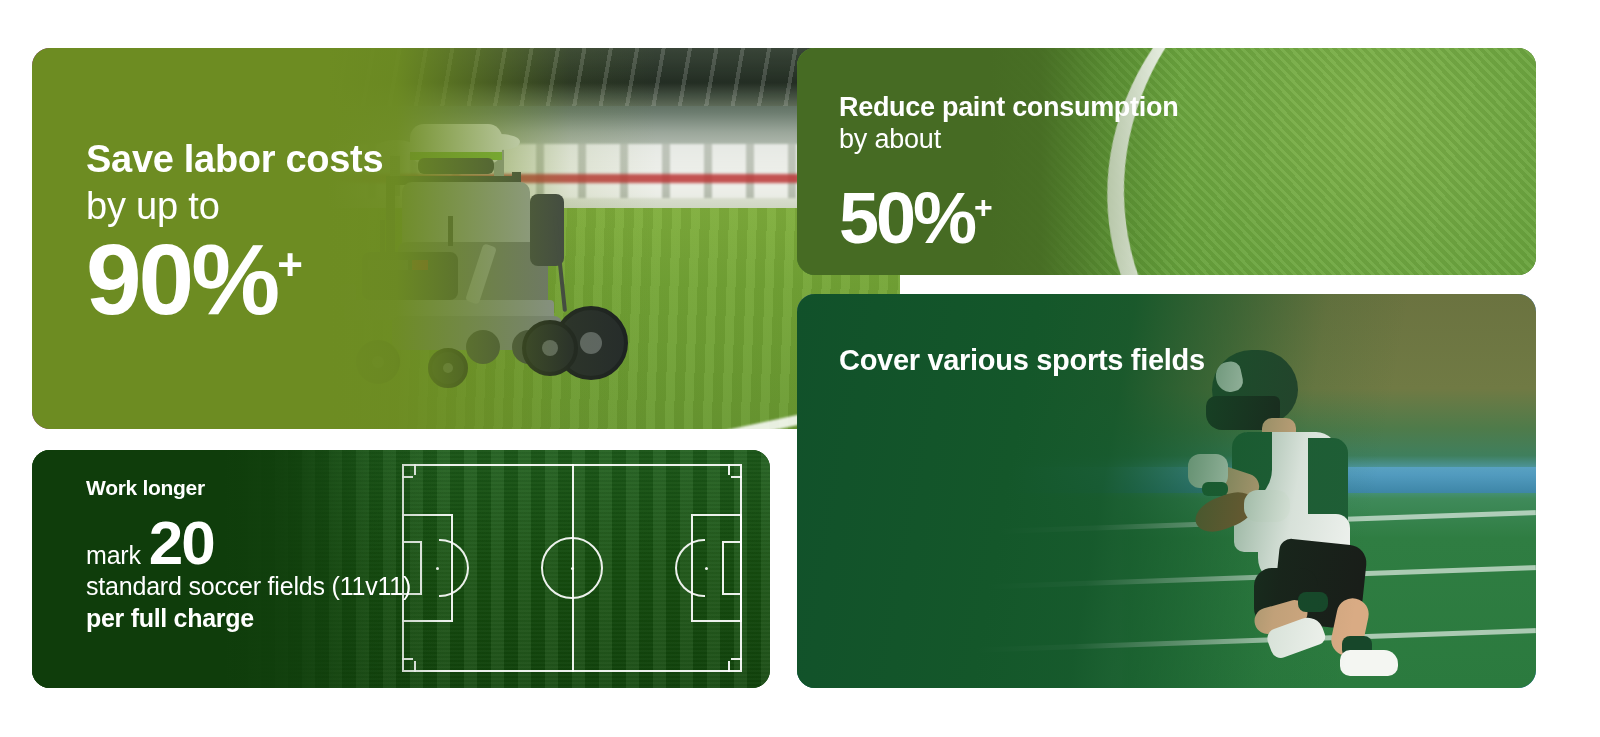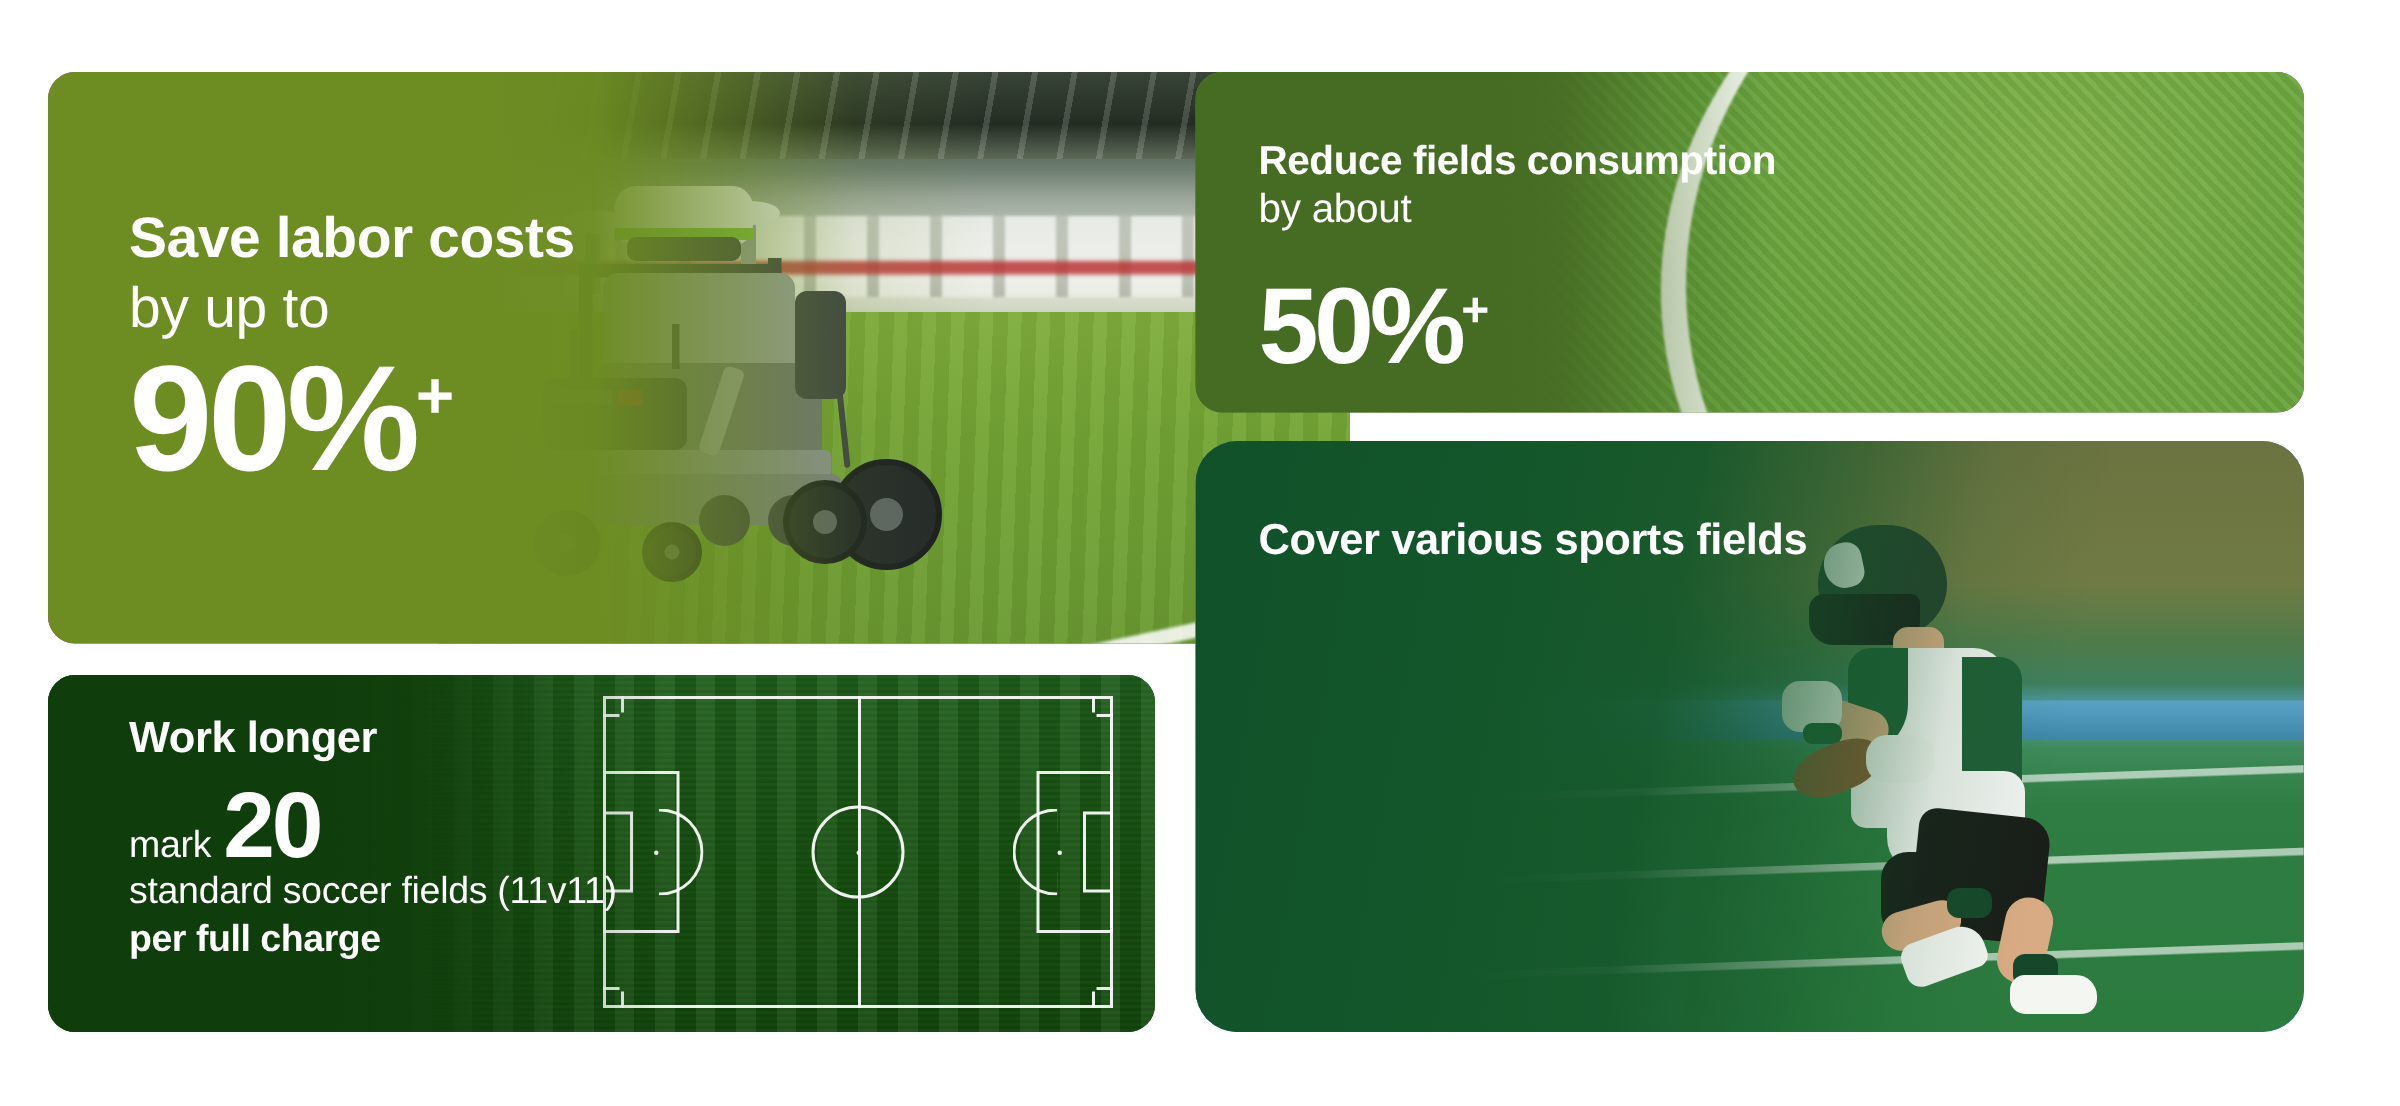--- a/index.html
+++ b/index.html
@@ -114,21 +114,21 @@
     border-radius:60% 0 0 60%/50% 0 0 50%;
     transform:rotate(-7deg);
     filter:blur(.6px);
   }
   #card-paint .fade2{
     position:absolute; inset:0;
     background:linear-gradient(90deg,#466b23 0%,#466b23 26%,rgba(70,107,35,.92) 33%,rgba(70,107,35,.35) 42%,rgba(70,107,35,0) 52%);
   }
 
   
-  #card-sports{ left:797px; top:294px; width:739px; height:394px; background:#3b82f6;border-radius:28px; }
+  #card-sports{ left:797px; top:294px; width:739px; height:394px; background:#3b82f6; }
   #card-sports .field{
     position:absolute; inset:0;
     background:
       linear-gradient(180deg,#6b7340 0%,#707a44 24%,#4f7b4a 34%,#3f7f5d 41%,#55a2c0 46%,#3f8a5a 52%,#2f7d42 62%,#2b7a3e 100%);
   }
   #card-sports .yardline{ position:absolute; height:5px; background:rgba(255,255,255,.6); filter:blur(.4px); }
   #card-sports .blueband{
     position:absolute; left:0; right:0; top:44%; height:26px;
     background:linear-gradient(180deg,#5aa3c6,#3d85ad); opacity:.9;
   }
@@ -260,39 +260,39 @@
         <div class="pl" style="left:0;  bottom:12px; width:11px; height:2px;"></div>
         <div class="pl" style="left:12px; bottom:0;  width:2px; height:11px;"></div>
         <div class="pl" style="right:0; bottom:12px; width:11px; height:2px;"></div>
         <div class="pl" style="right:12px; bottom:0; width:2px; height:11px;"></div>
       </div>
 
       <div class="grass-fade"></div>
     </div>
 
     <div class="content" style="left:54px; top:26px; width:360px;">
-      <div class="hl" style="font-size:29px;">Work longer</div>
+      <div class="hl" style="font-size:21px;">Work longer</div>
       <div style="margin-top:12px; display:flex; align-items:baseline; gap:8px;">
         <span class="sub" style="font-size:25px;">mark</span>
         <span class="big" style="font-size:62px; letter-spacing:-2px;">20</span>
       </div>
       <div class="sub" style="font-size:25px; margin-top:-2px;">standard soccer fields (11v11)</div>
       <div class="hl" style="font-size:25px; margin-top:4px;">per full charge</div>
     </div>
   </div>
 
   <div class="card" id="card-paint">
     <div class="bg">
       <div class="turf2"></div>
       <div class="curve"></div>
       <div class="fade2"></div>
     </div>
 
     <div class="content" style="left:42px; top:44px;">
-      <div class="hl" style="font-size:27px;">Reduce fields consumption</div>
+      <div class="hl" style="font-size:27px;">Reduce paint consumption</div>
       <div class="sub" style="font-size:27px; margin-top:2px;">by about</div>
       <div class="big" style="font-size:72px; margin-top:28px;">
         <span>50%</span><span class="plus" style="font-size:32px;">+</span>
       </div>
     </div>
   </div>
 
   <div class="card" id="card-sports">
     <div class="bg">
       <div class="field">

